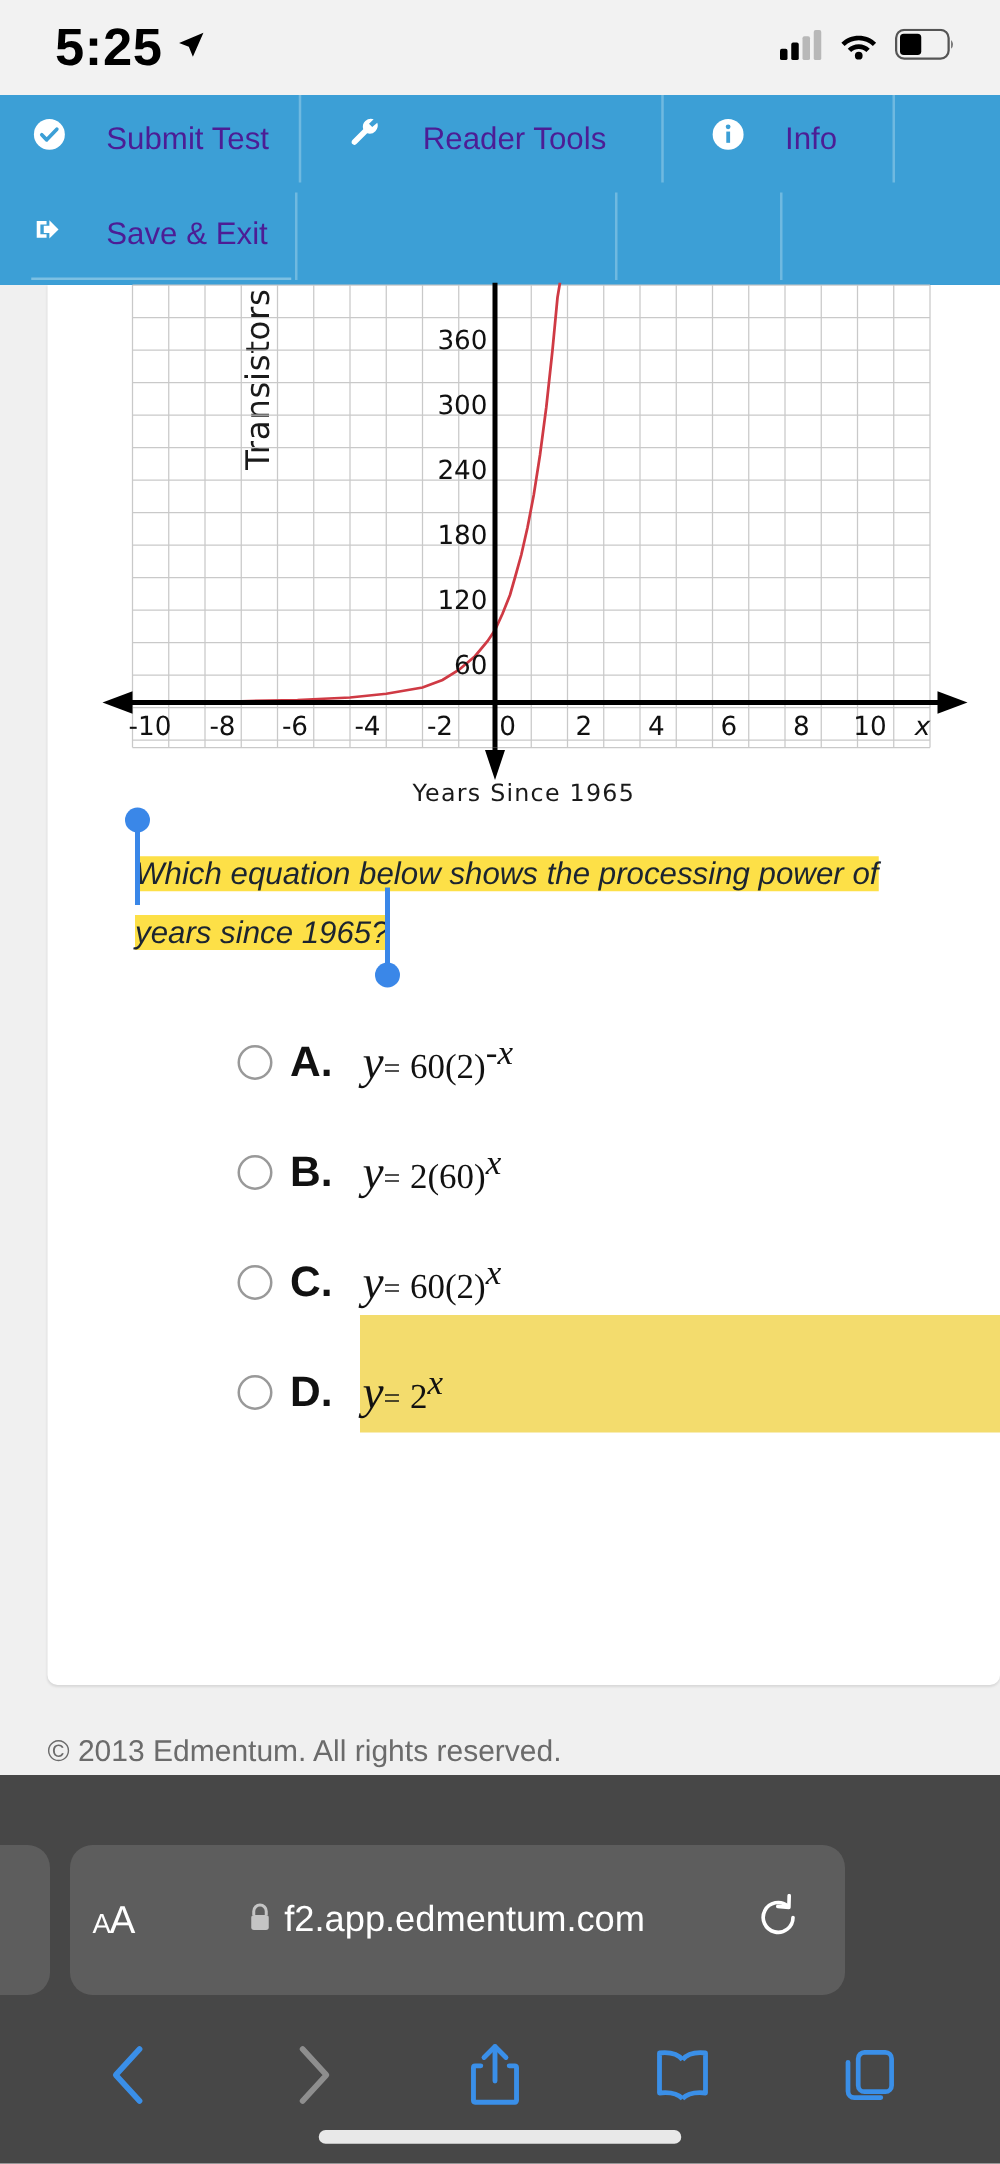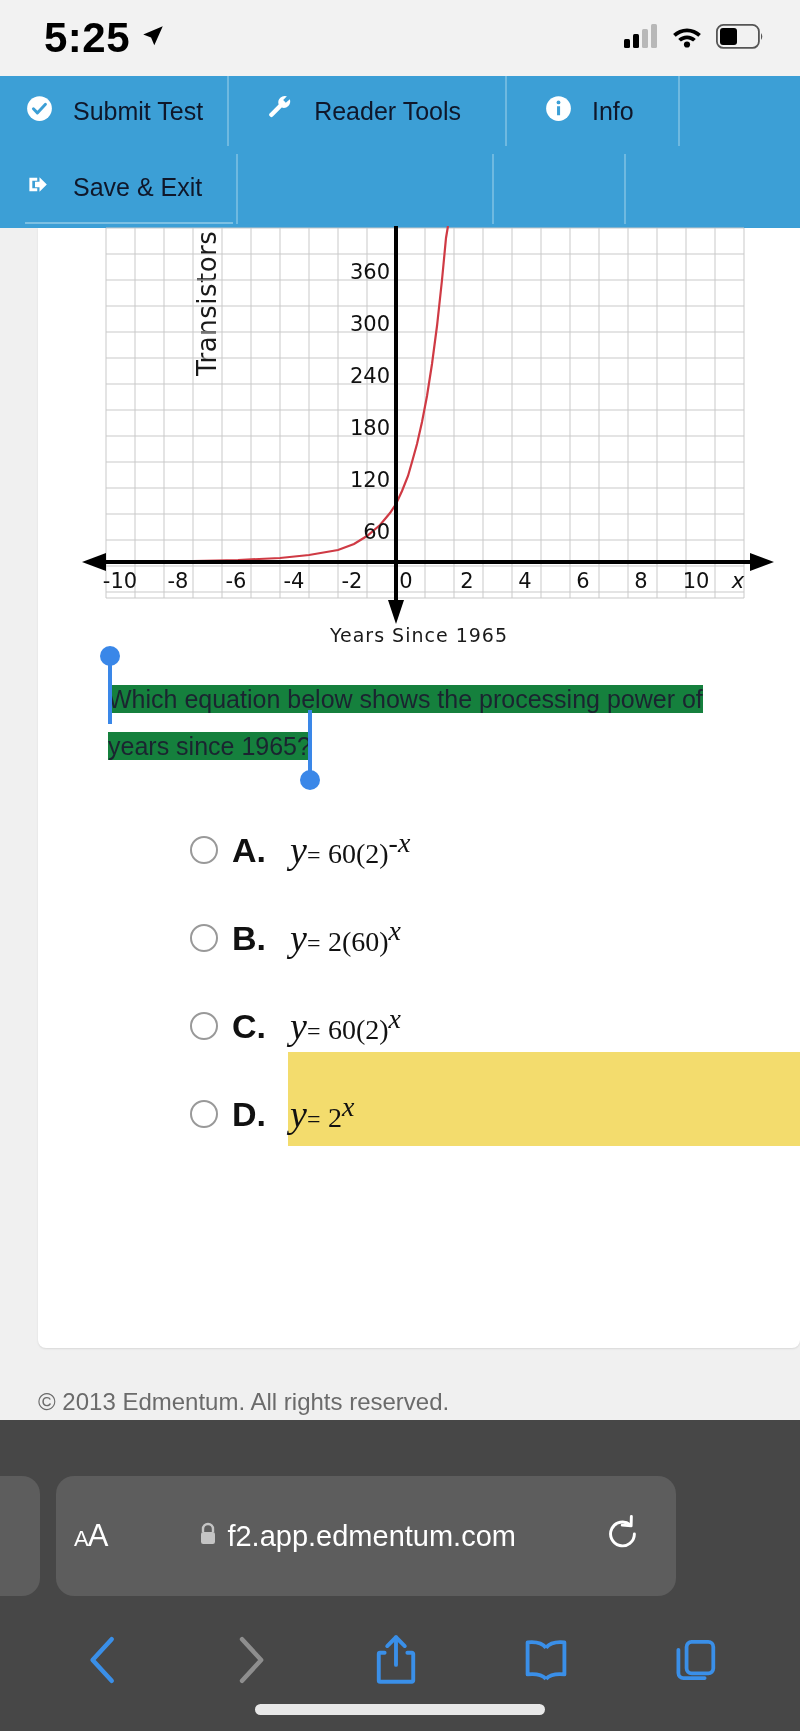--- a/index.html
+++ b/index.html
@@ -24,23 +24,23 @@
   .sb-right { display: flex; align-items: center; gap: 13px; }
 
   
   .toolbar {
     position: absolute; left: 0; top: 76px; width: 800px; height: 152px;
     background: #3c9fd6; overflow: hidden;
   }
   .tb-row { display: flex; height: 70px; }
   .tb-row.r2 { height: 82px; }
   .tb-btn {
-    display: flex; align-items: center; gap: 20px;
+    display: flex; align-items: center; gap: 32px;
     padding: 0 24px 0 26px;
-    color: #0f172a; font-size: 25px;
+    color: #4c1d95; font-size: 25px;
     border-right: 2px solid #6fb9e0;
     height: 100%;
   }
   .tb-btn.nodiv { border-right: none; }
   .tb-btn .lbl { white-space: nowrap; }
   .tb-spacer { flex: 1; }
   .tb-underline {
     position: absolute; left: 25px; top: 146px; width: 208px; height: 2px;
     background: #7cc0e3;
   }
@@ -80,21 +80,21 @@
     position: relative;
     margin: 18px 0 0 0;
     padding: 0 0 0 70px;
   }
   .qtext {
     font-size: 25px; line-height: 47px; color: #1b2430;
     width: 720px;
     white-space: nowrap;
     overflow: visible;
   }
-  .qline { background: #15803d; display: inline; box-decoration-break: clone; -webkit-box-decoration-break: clone; }
+  .qline { background: #fde047; display: inline; box-decoration-break: clone; font-style: italic; -webkit-box-decoration-break: clone; }
   .sel-handle { position: absolute; }
   .sel-handle .bar { width: 4px; background: #3a87e8; }
   .sel-handle .knob {
     width: 20px; height: 20px; border-radius: 50%; background: #3a87e8;
     position: absolute; left: -8px;
   }
 
   
   .choices { margin-top: 36px; padding-left: 0; }
   .choice { display: flex; align-items: center; height: 88px; position: relative; }

